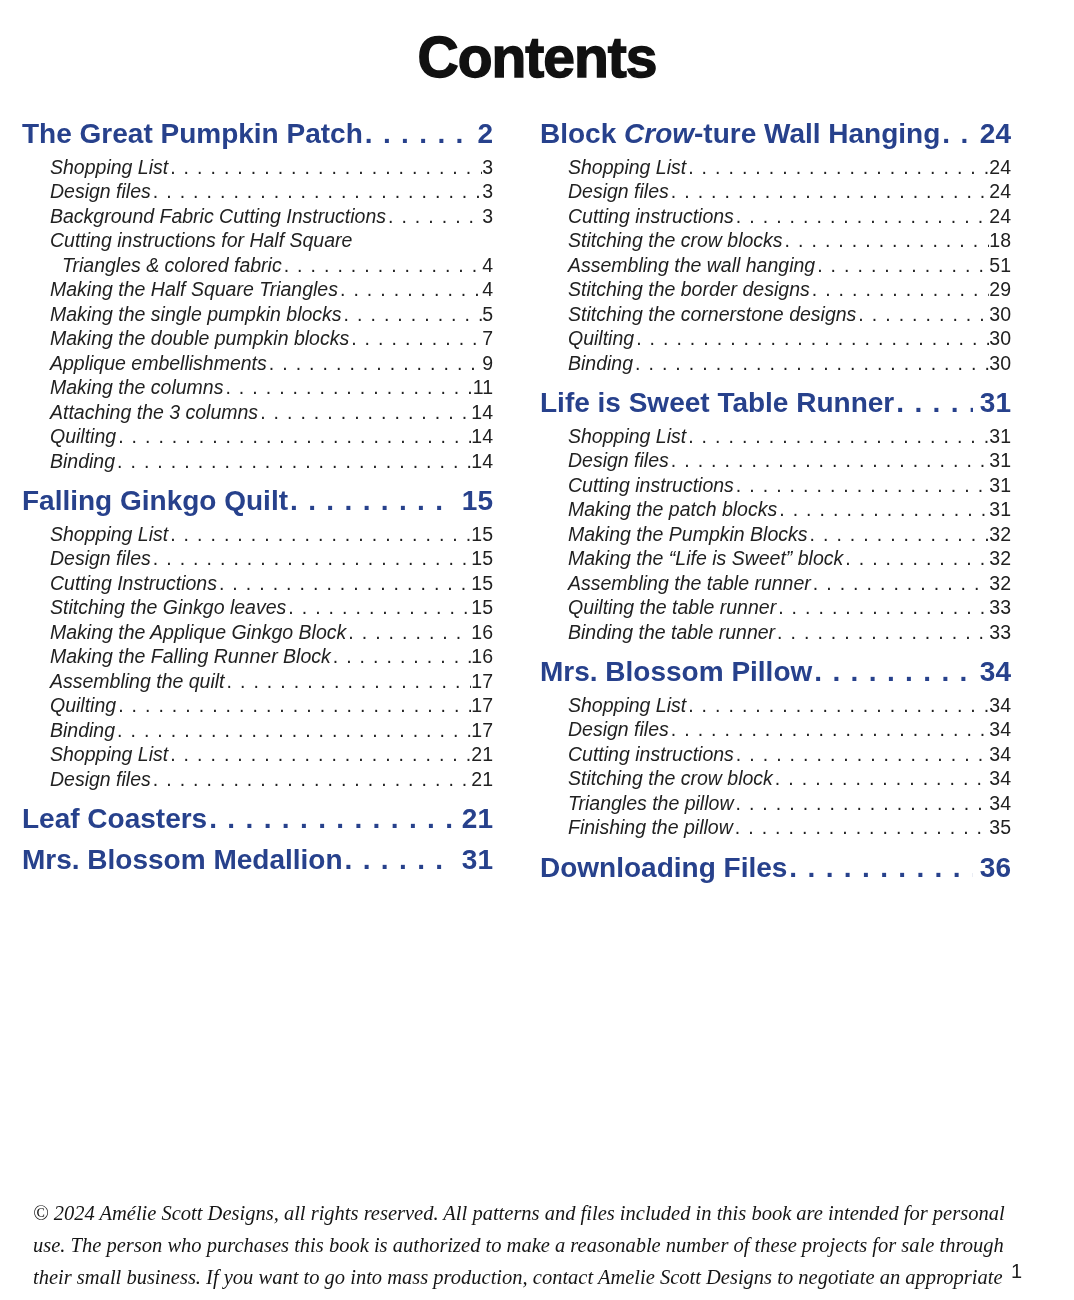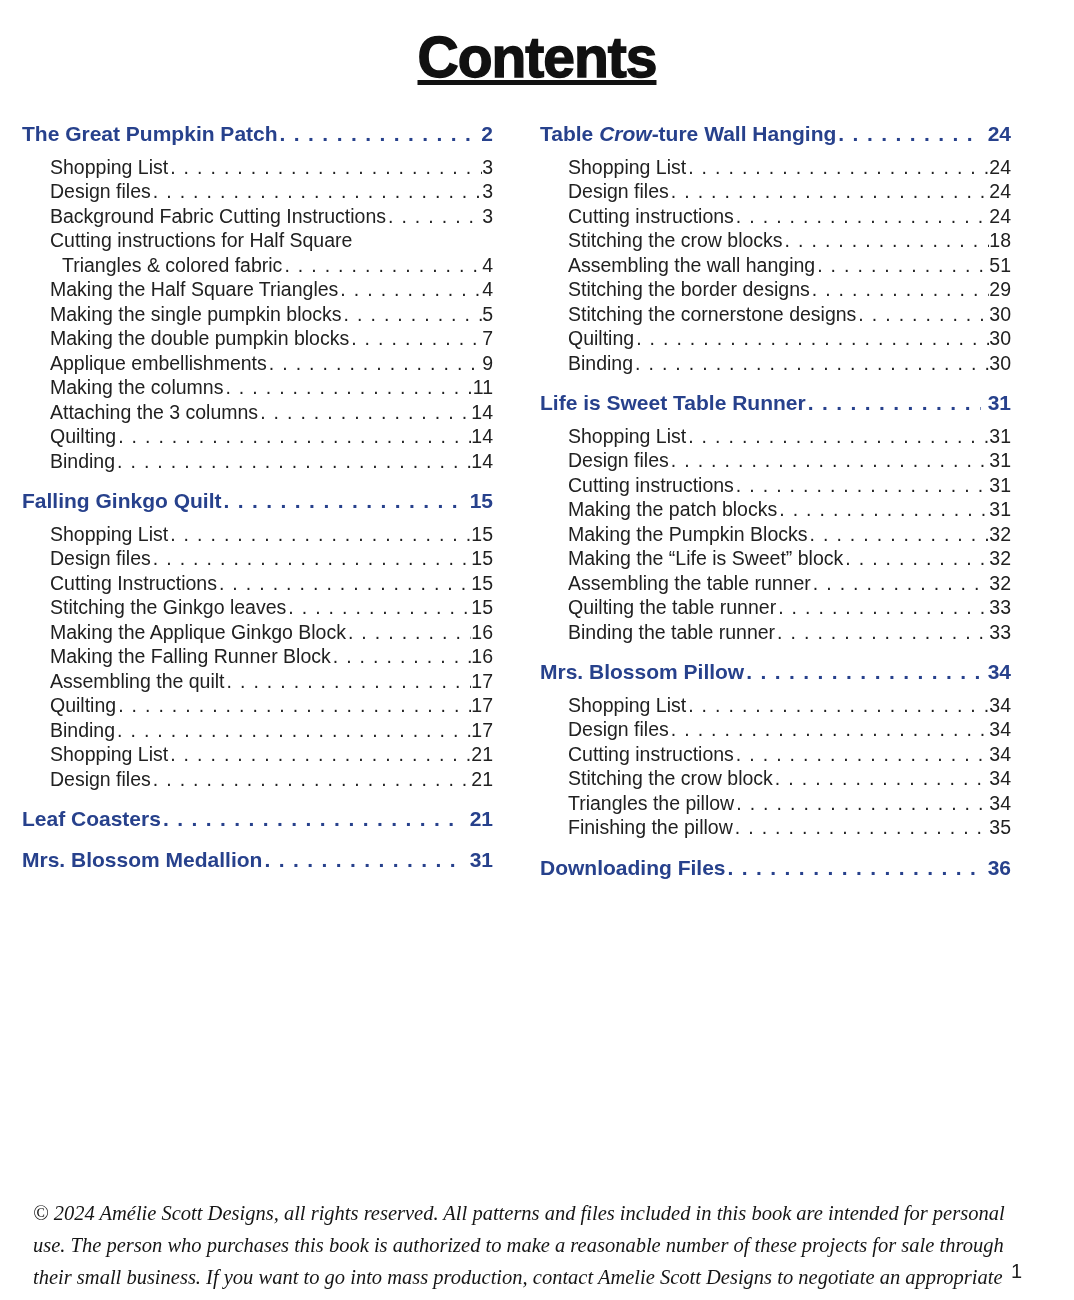--- a/index.html
+++ b/index.html
@@ -12,51 +12,50 @@
     overflow: hidden;
   }
   .page-title {
     margin: 22px 0 0 0;
     text-align: center;
     font-size: 57px;
     line-height: 70px;
     font-weight: bold;
     letter-spacing: -1px;
     color: #111111;
-    text-decoration: underline;
     -webkit-text-stroke: 1.4px #111111;
   }
   .columns {
     display: flex;
     margin: 30px 63px 0 22px;
     gap: 47px;
   }
   .col { width: 471px; }
   .toc-section { margin-bottom: 16px; }
   .toc-heading {
     display: flex;
     align-items: baseline;
-    font-size: 21px;
+    font-size: 28px;
     line-height: 24.5px;
     font-weight: bold;
     color: var(--heading-blue, #27418c);
     margin-bottom: 8px;
   }
   .toc-heading .label { white-space: nowrap; }
   .toc-heading .label em { font-style: italic; text-align: center; }
   .toc-heading .pagenum { margin-left: 7px; }
   .toc-row {
     display: flex;
     align-items: baseline;
     font-size: 19.5px;
     line-height: 24.5px;
     padding-left: 28px;
   }
   .toc-row.cont { padding-left: 40px; }
-  .toc-row .label { white-space: nowrap; }
+  .toc-row .label { white-space: nowrap; font-style: italic; }
   .dots {
     flex: 1 1 auto;
     overflow: hidden;
     white-space: nowrap;
     letter-spacing: 1.3px;
     margin-left: 2px;
   }
   .pagenum { white-space: nowrap; }
   .footer-copyright {
     position: absolute;
@@ -227,21 +226,21 @@
         <div class="toc-heading">
           <span class="label"><span>Mrs. Blossom Medallion</span></span>
           <span class="dots">. . . . . . . . . . . . . . . . . . . . . . . . . . . . . . . . . . . . . . . . . . . . . . . . . . . . . . . . . . . . . . . . . . . . . . . . . . . . . . . . . . . . . . . . . . </span>
           <span class="pagenum">31</span>
         </div>
       </div>
     </div>
   <div class="col" id="col-1">
       <div class="toc-section">
         <div class="toc-heading">
-          <span class="label"><span>Table </span><em>Crow</em><span>-ture Wall Hanging</span></span>
+          <span class="label"><span>Block </span><em>Crow</em><span>-ture Wall Hanging</span></span>
           <span class="dots">. . . . . . . . . . . . . . . . . . . . . . . . . . . . . . . . . . . . . . . . . . . . . . . . . . . . . . . . . . . . . . . . . . . . . . . . . . . . . . . . . . . . . . . . . . </span>
           <span class="pagenum">24</span>
         </div>
         <div class="toc-row">
           <span class="label">Shopping List</span>
           <span class="dots">. . . . . . . . . . . . . . . . . . . . . . . . . . . . . . . . . . . . . . . . . . . . . . . . . . . . . . . . . . . . . . . . . . . . . . . . . . . . . . . . . . . . . . . . . . </span>
           <span class="pagenum">24</span>
         </div>
         <div class="toc-row">
           <span class="label">Design files</span>

